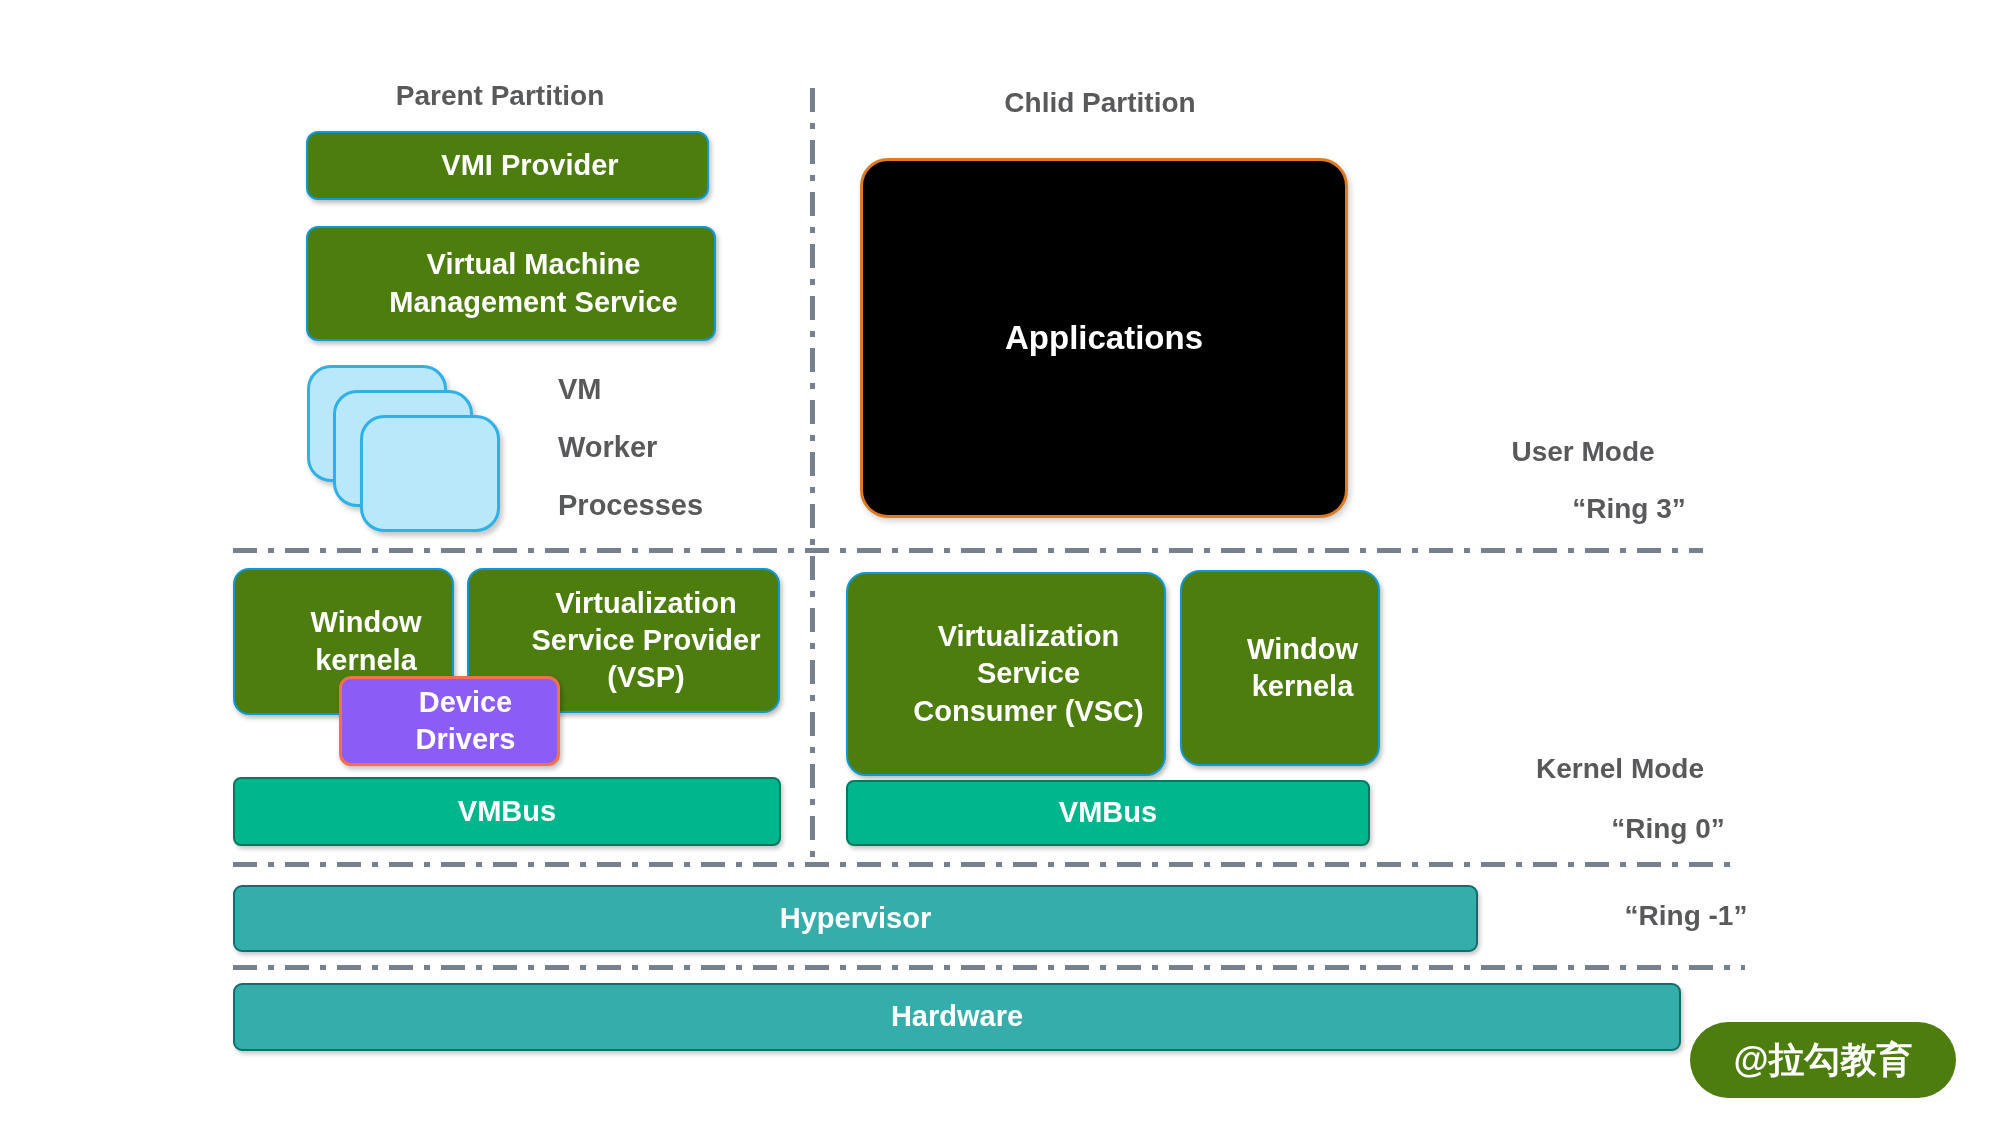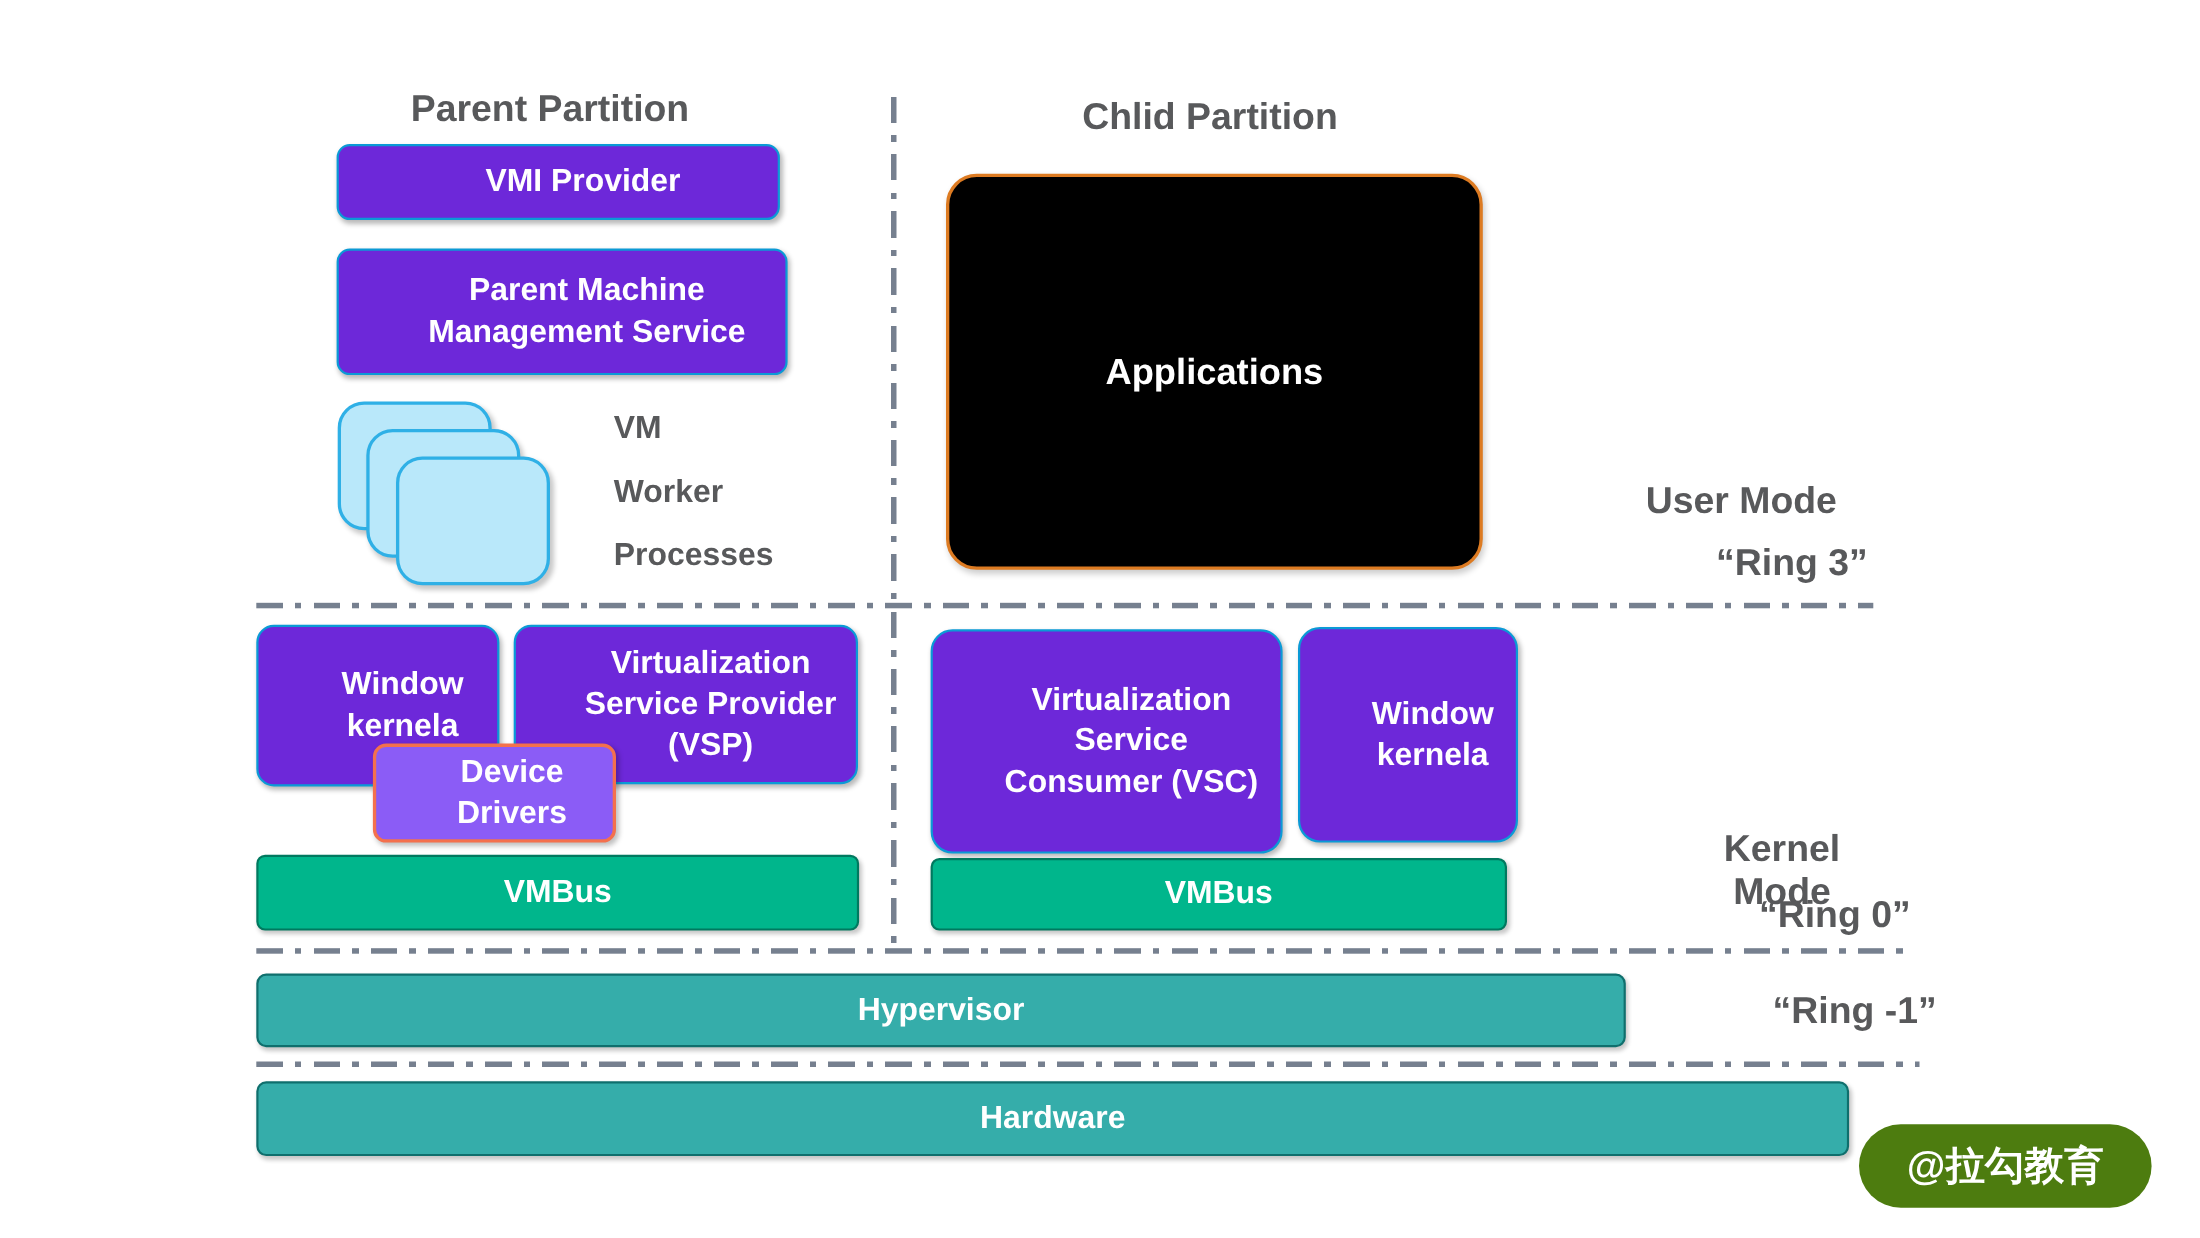--- a/index.html
+++ b/index.html
@@ -11,21 +11,21 @@
     overflow:hidden;
   }
   .box{
     position:absolute;
     display:flex;align-items:center;justify-content:center;
     text-align:center;color:#ffffff;font-weight:bold;
     white-space:pre-line;line-height:1.28;
     box-sizing:border-box;
   }
   .blue{
-    background:#6d28d9;
+    background:#4d7c0f;
     border:2px solid #0B9AD6;
     border-radius:12px;
     box-shadow:2px 3px 5px rgba(0,0,0,0.28);
     font-size:29px;
     padding-left:45px;
   }
   .green{
     background:#00B68C;
     border:2px solid #00795F;
     border-radius:8px;
@@ -49,21 +49,21 @@
     padding-left:32px;
   }
   .orange{
     background:#000000;
     border:3px solid #DD7B22;
     border-radius:28px;
     box-shadow:2px 3px 6px rgba(0,0,0,0.2);
     font-size:33px;
   }
   .graylabel{
-    position:absolute;color:#58595B;font-weight:bold;font-size:34px;
+    position:absolute;color:#58595B;font-weight:bold;font-size:28px;
     text-align:center;white-space:pre-line;
   }
   .dash-h{
     position:absolute;height:5px;z-index:1;
     background:repeating-linear-gradient(to right,
       #76808F 0 24px, transparent 24px 35px,
       #76808F 35px 41px, transparent 41px 52px);
   }
   .dash-v{
     position:absolute;width:5px;z-index:1;
@@ -96,21 +96,21 @@
 
   <div class="dash-v" style="left:810px;top:88px;height:777px;"></div>
   <div class="dash-h" style="left:233px;top:548px;width:1470px;"></div>
   <div class="dash-h" style="left:233px;top:862px;width:1502px;"></div>
   <div class="dash-h" style="left:233px;top:965px;width:1512px;"></div>
 
   <div class="graylabel" style="left:350px;top:80px;width:300px;">Parent Partition</div>
   <div class="graylabel" style="left:950px;top:87px;width:300px;">Chlid Partition</div>
 
   <div class="box blue" style="left:306px;top:131px;width:403px;height:69px;">VMI Provider</div>
-  <div class="box blue" style="left:306px;top:226px;width:410px;height:115px;">Parent Machine
+  <div class="box blue" style="left:306px;top:226px;width:410px;height:115px;">Virtual Machine
 Management Service</div>
 
   <div class="vm-card" style="left:307px;top:365px;"></div>
   <div class="vm-card" style="left:333px;top:390px;"></div>
   <div class="vm-card" style="left:360px;top:415px;"></div>
   <div class="vm-label">VM
 Worker
 Processes</div>
 
   <div class="box orange" style="left:860px;top:158px;width:488px;height:360px;">Applications</div>

